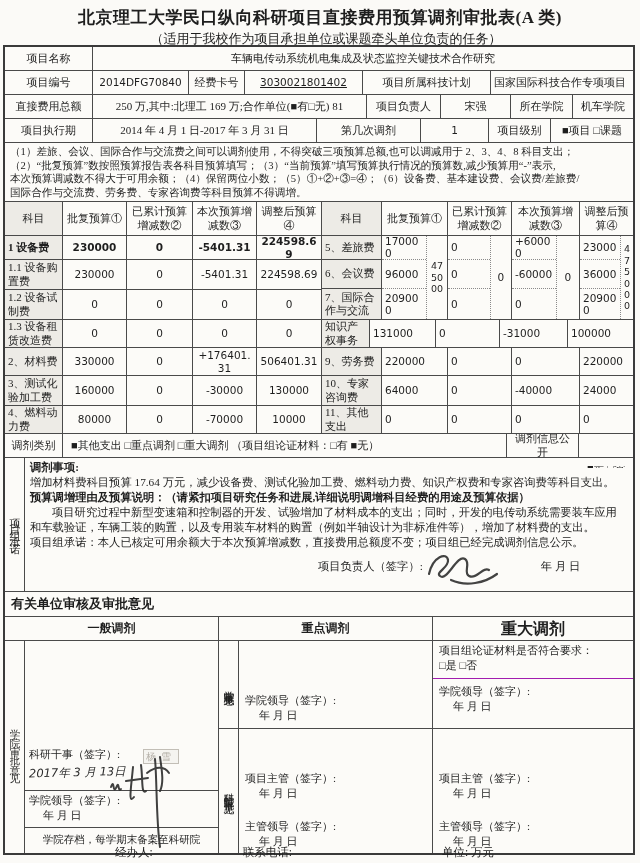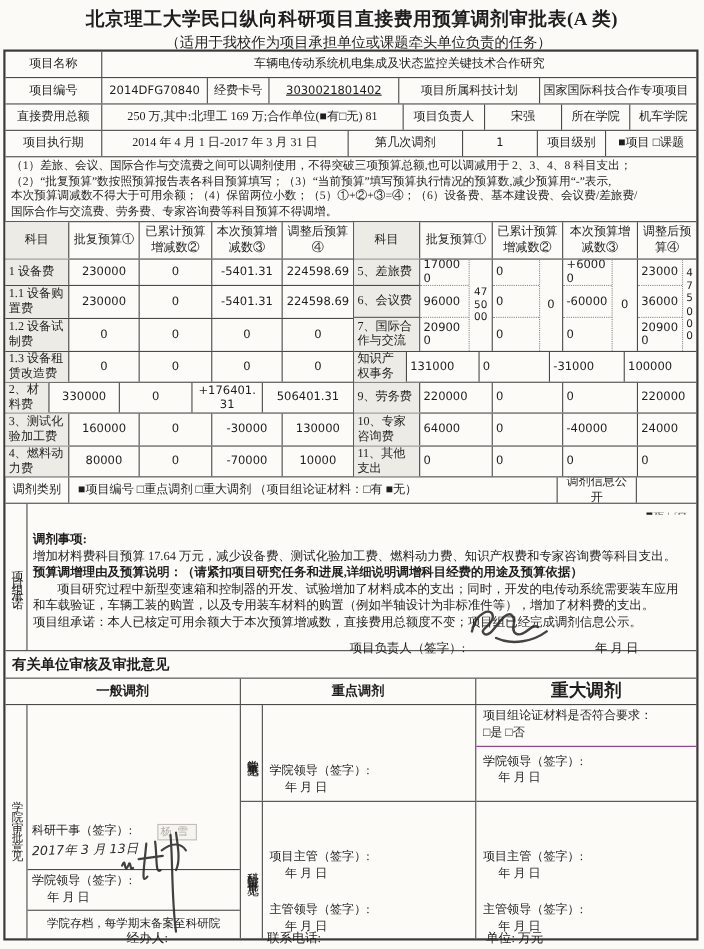--- a/index.html
+++ b/index.html
@@ -92,21 +92,21 @@
 
       <div style="width:318px;border-right:1px solid #4a4a4a;box-sizing:border-box;">
         <div class="row" style="height:34px;">
           <div class="cell lblbg" style="width:58px;">科目</div>
           <div class="cell" style="width:64px;">批复预算①</div>
           <div class="cell" style="width:66px;">已累计预算增减数②</div>
           <div class="cell" style="width:64px;">本次预算增减数③</div>
           <div class="cell last" style="flex:1;">调整后预算④</div>
         </div>
 
-        <div class="row" style="height:24px;">
+        <div class="row" style="height:24px;font-weight:bold;">
           <div class="cell left lblbg" style="width:58px;">1 设备费</div>
           <div class="cell num" style="width:64px;">230000</div>
           <div class="cell num" style="width:66px;">0</div>
           <div class="cell num" style="width:64px;">-5401.31</div>
           <div class="cell num last" style="flex:1;">224598.69</div>
         </div>
         <div class="row" style="height:30px;">
           <div class="cell left lblbg" style="width:58px;">1.1 设备购置费</div>
           <div class="cell num" style="width:64px;">230000</div>
           <div class="cell num" style="width:66px;">0</div>
@@ -121,21 +121,21 @@
           <div class="cell num last" style="flex:1;">0</div>
         </div>
         <div class="row" style="height:28px;">
           <div class="cell left lblbg" style="width:58px;">1.3 设备租赁改造费</div>
           <div class="cell num" style="width:64px;">0</div>
           <div class="cell num" style="width:66px;">0</div>
           <div class="cell num" style="width:64px;">0</div>
           <div class="cell num last" style="flex:1;">0</div>
         </div>
         <div class="row" style="height:28px;">
-          <div class="cell left lblbg" style="width:40px;">2、材料费</div>
+          <div class="cell left lblbg" style="width:58px;">2、材料费</div>
           <div class="cell num" style="width:64px;">330000</div>
           <div class="cell num" style="width:66px;">0</div>
           <div class="cell num" style="width:64px;">+176401.31</div>
           <div class="cell num last" style="flex:1;">506401.31</div>
         </div>
         <div class="row" style="height:30px;">
           <div class="cell left lblbg" style="width:58px;">3、测试化验加工费</div>
           <div class="cell num" style="width:64px;">160000</div>
           <div class="cell num" style="width:66px;">0</div>
           <div class="cell num" style="width:64px;">-30000</div>
@@ -225,29 +225,29 @@
           <div class="cell left num" style="width:66px;">0</div>
           <div class="cell left num" style="width:64px;">0</div>
           <div class="cell left num" style="width:68px;">0</div>
           <div class="cell left num last" style="flex:1;">0</div>
         </div>
       </div>
     </div>
 
     <div class="row" style="height:24px;">
       <div class="cell" style="width:58px;">调剂类别</div>
-      <div class="cell left" style="width:444px;padding-left:8px;">■项目编号 □重点调剂 □重大调剂 （项目组论证材料：□有 ■无）</div>
+      <div class="cell left" style="width:444px;padding-left:8px;">■其他支出 □重点调剂 □重大调剂 （项目组论证材料：□有 ■无）</div>
       <div class="cell" style="width:72px;">调剂信息公开</div>
       <div class="cell last" style="flex:1;margin-top:32px;">■是 □否</div>
     </div>
 
     <div style="display:flex;height:134px;border-bottom:1px solid #4a4a4a;box-sizing:border-box;">
       <div class="vstrip" style="width:20px;letter-spacing:6px;">项目组承诺</div>
       <div style="flex:1;padding:2px 5px;font-size:11.3px;line-height:15px;position:relative;">
-        <div style="font-weight:bold;margin-top:24px;">调剂事项:</div>
+        <div style="font-weight:bold;">调剂事项:</div>
         <div>增加材料费科目预算 17.64 万元，减少设备费、测试化验加工费、燃料动力费、知识产权费和专家咨询费等科目支出。</div>
         <div style="font-weight:bold;">预算调增理由及预算说明：（请紧扣项目研究任务和进展,详细说明调增科目经费的用途及预算依据）</div>
         <div style="text-indent:22px;">项目研究过程中新型变速箱和控制器的开发、试验增加了材料成本的支出；同时，开发的电传动系统需要装车应用和车载验证，车辆工装的购置，以及专用装车材料的购置（例如半轴设计为非标准件等），增加了材料费的支出。</div>
         <div>项目组承诺：本人已核定可用余额大于本次预算增减数，直接费用总额度不变；项目组已经完成调剂信息公示。</div>
         <div style="display:flex;margin-top:9px;padding-left:288px;">
           <span>项目负责人（签字）:</span>
           <span style="width:118px;"></span>
           <span>年      月      日</span>
         </div>
         <svg class="sig-svg" style="left:396px;top:88px;" width="82" height="42" viewBox="0 0 82 42">

